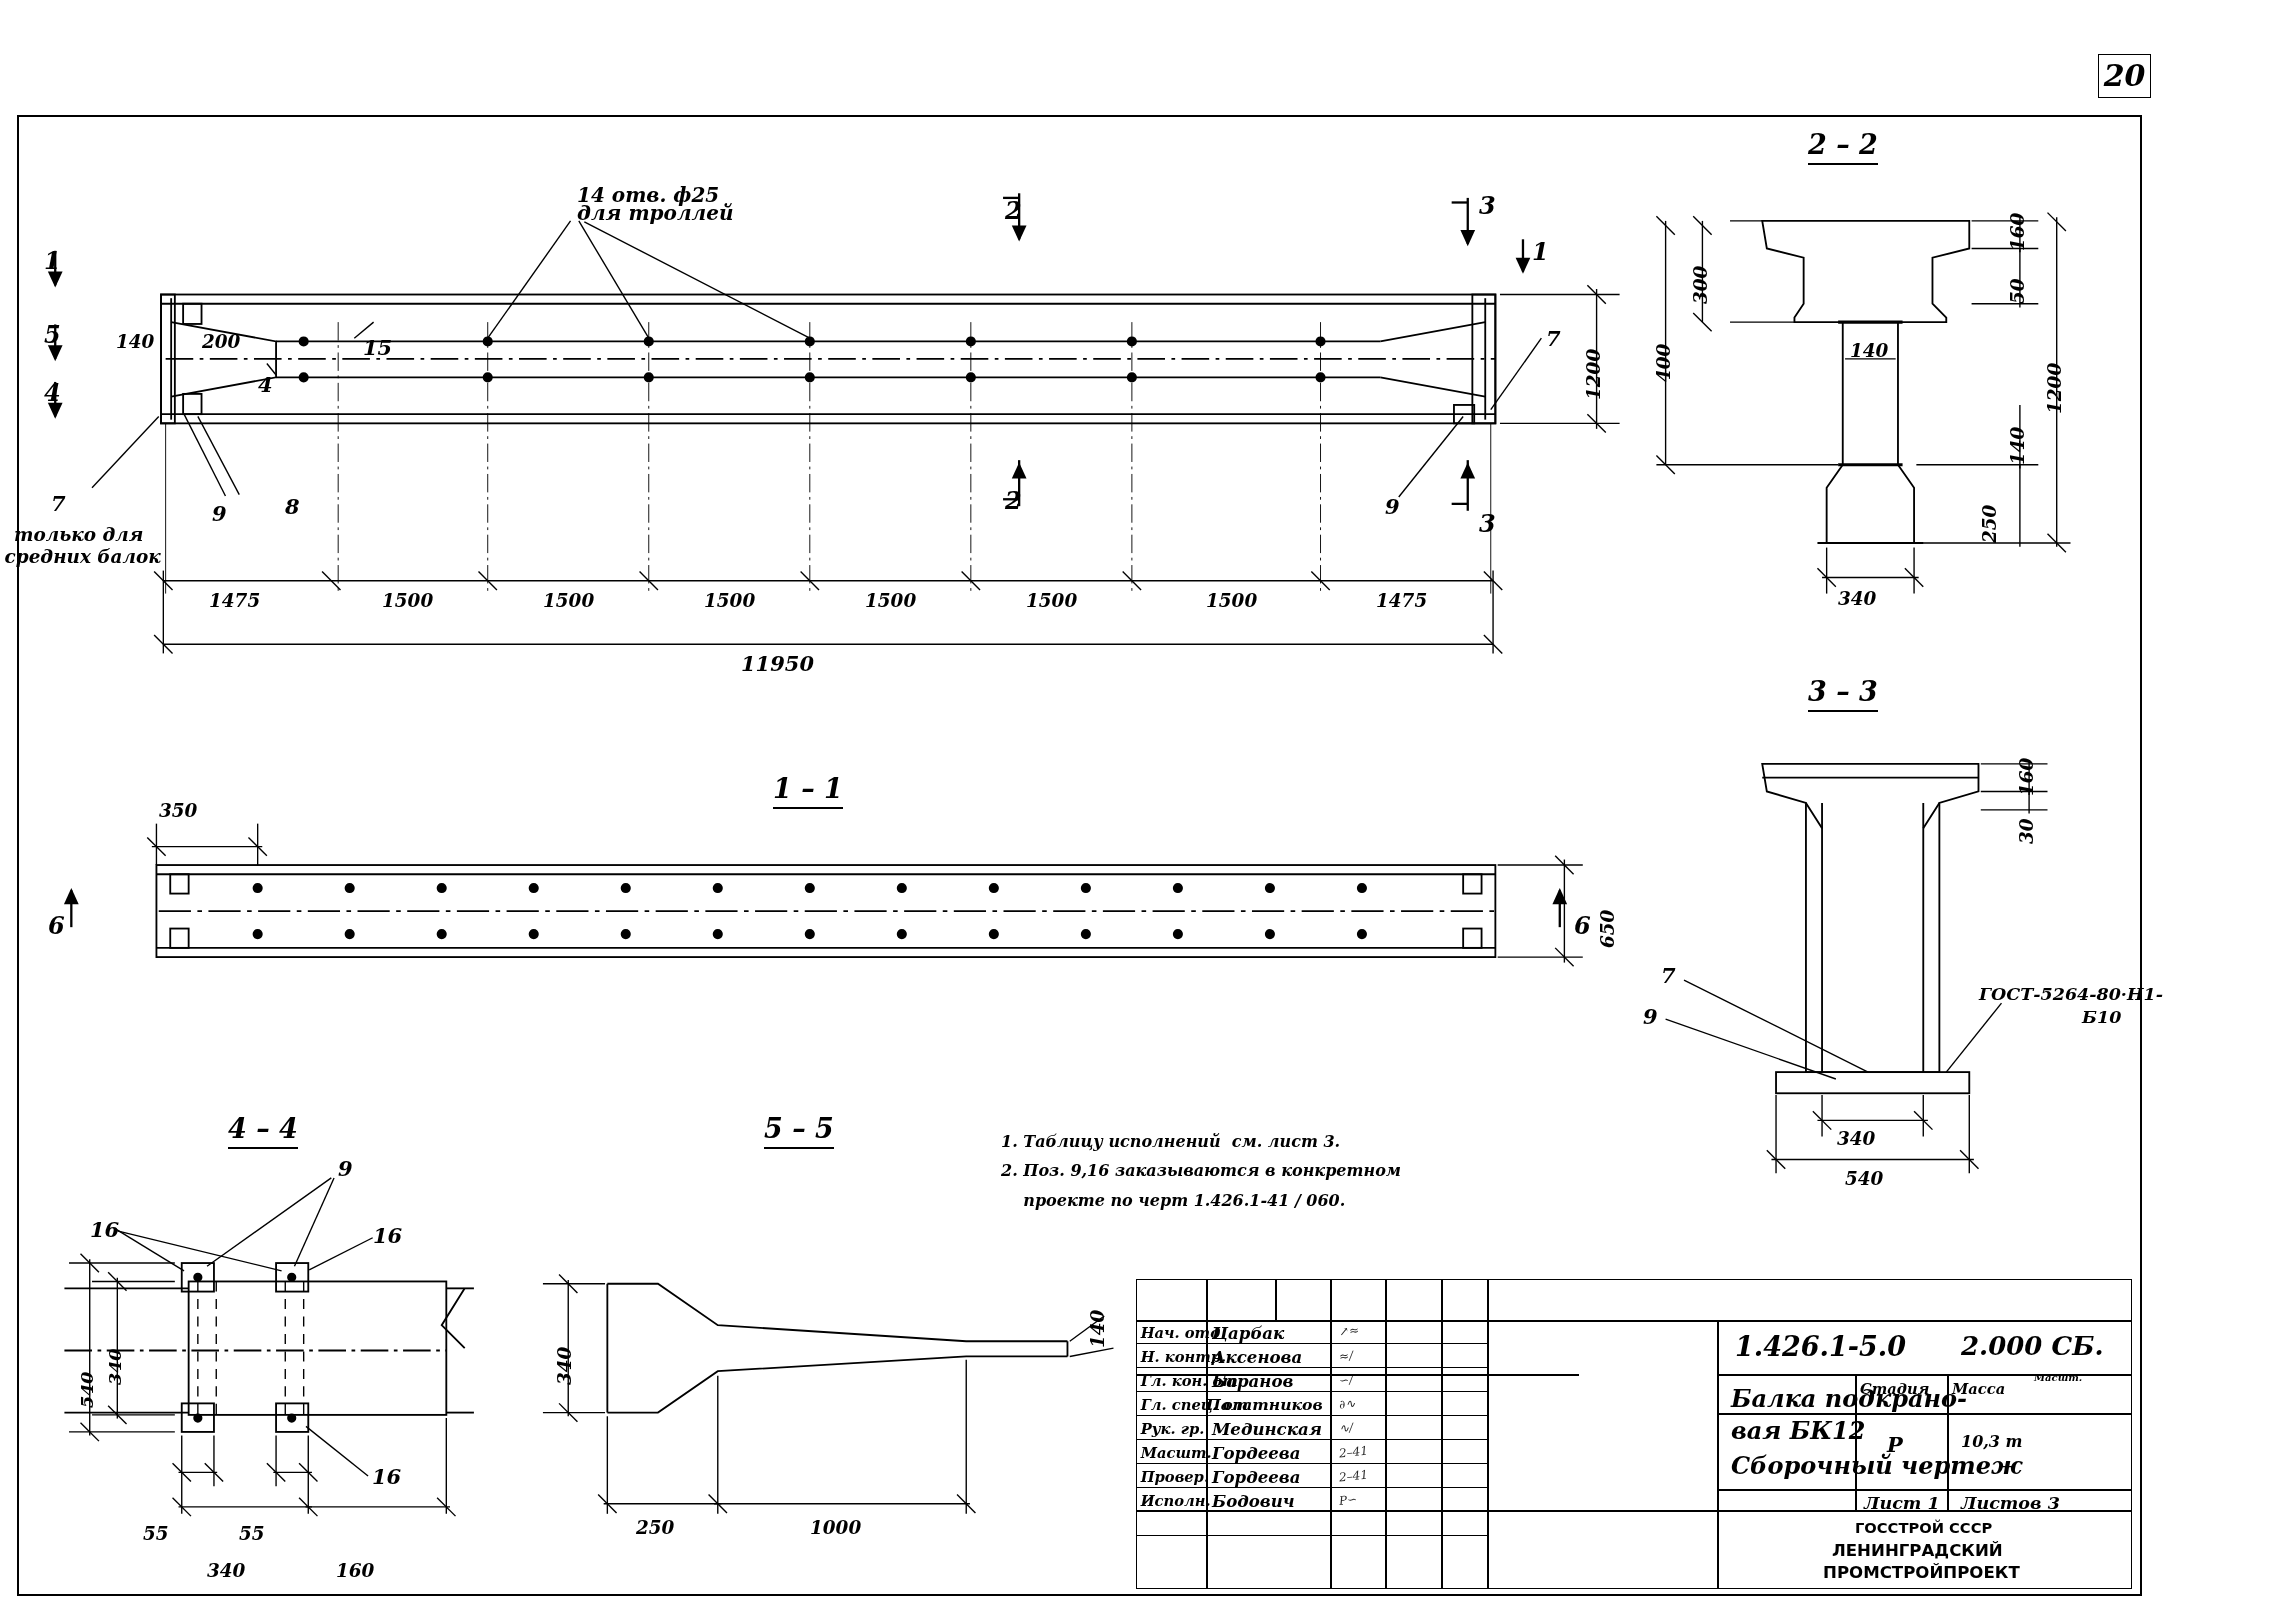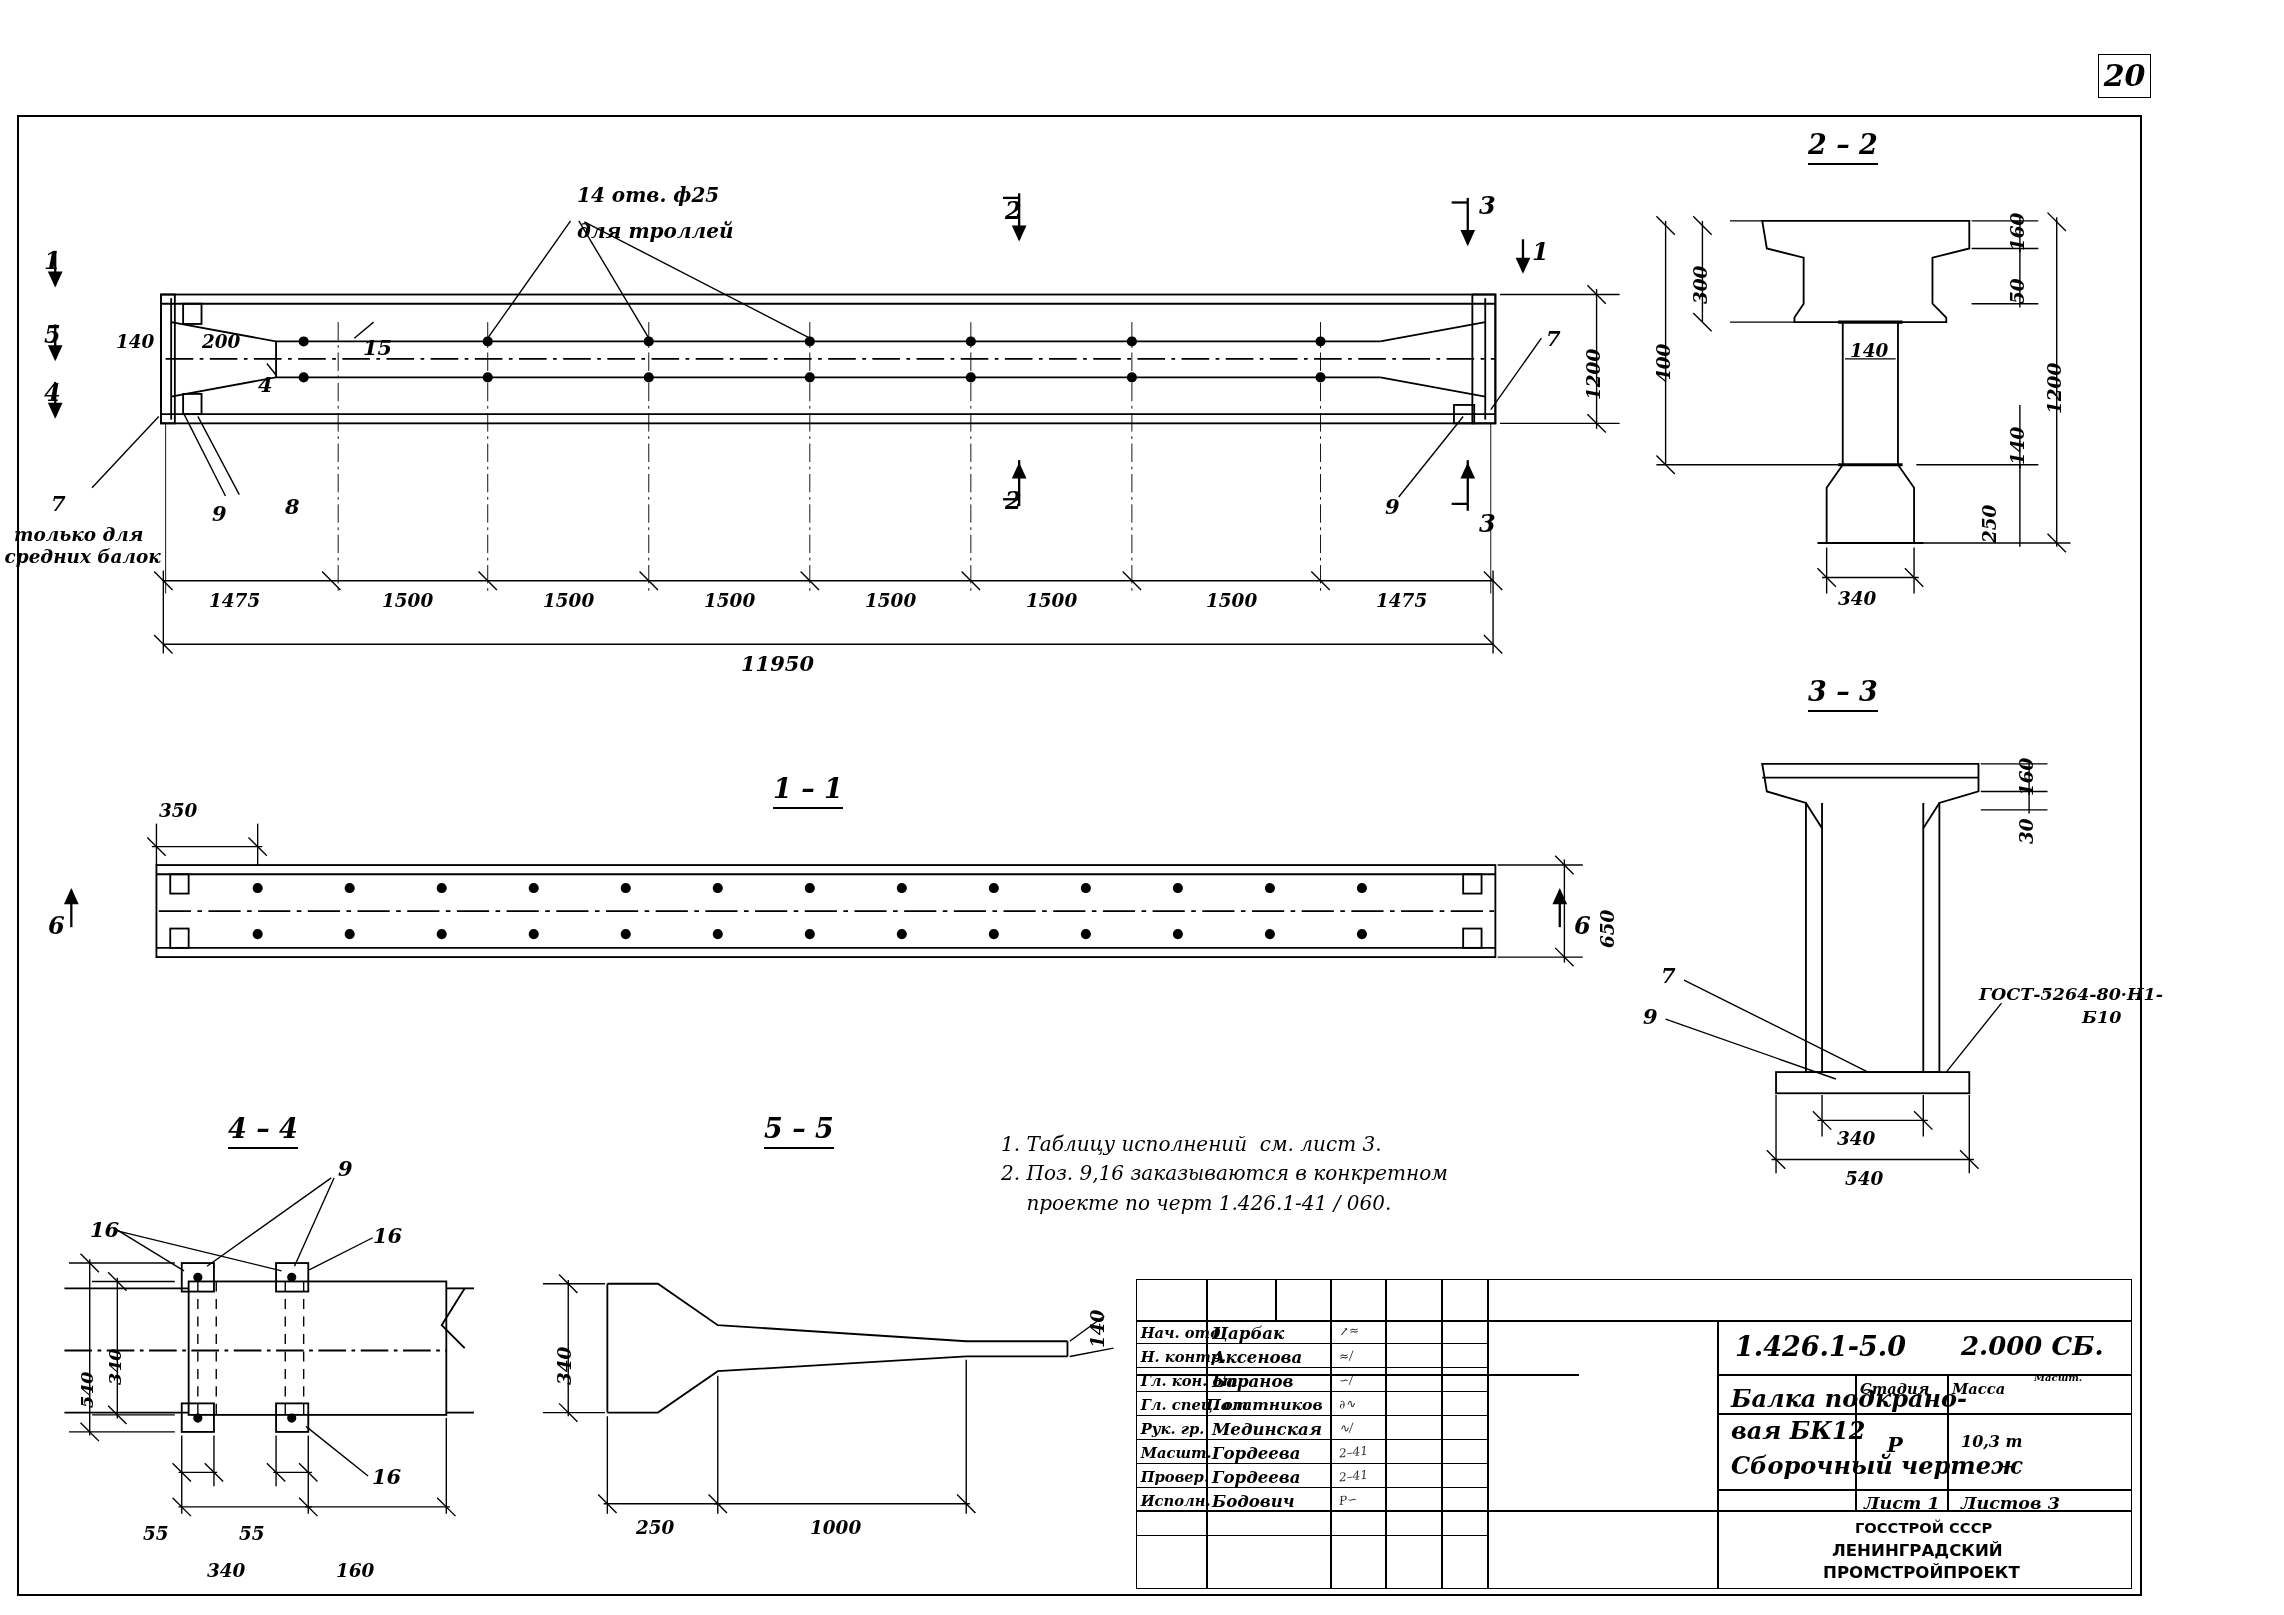--- a/index.html
+++ b/index.html
@@ -7,21 +7,21 @@
   .sheet{position:absolute;left:0;top:0;width:2060px;height:1616px;}
   .frame{position:absolute;left:16.6px;top:115px;width:2121px;height:1477px;border:2.3px solid #000;}
   .pagebox{position:absolute;left:2098px;top:54px;width:51px;height:42px;border:1.8px solid #000;display:flex;align-items:center;justify-content:center;}
   .pagebox span{font-family:"DejaVu Serif",serif;font-style:italic;font-weight:bold;font-size:30px;line-height:1;}
   .lbl{position:absolute;font-family:"DejaVu Serif",serif;font-style:italic;font-weight:bold;white-space:pre;line-height:1.12;}
   .dim{position:absolute;font-family:"DejaVu Serif",serif;font-style:italic;font-weight:bold;font-size:18.4px;white-space:nowrap;}
   .dimv{position:absolute;font-family:"DejaVu Serif",serif;font-style:italic;font-weight:bold;font-size:18.4px;white-space:nowrap;transform-origin:0 0;transform:rotate(-90deg);}
   .sec{position:absolute;font-family:"DejaVu Serif",serif;font-style:italic;font-weight:bold;font-size:27px;white-space:nowrap;}
   .sec::after{content:"";position:absolute;left:0;right:0;bottom:-4.6px;height:1.8px;background:#000;}
   svg{position:absolute;left:0;top:0;overflow:visible;}
-  .note{position:absolute;font-family:"DejaVu Serif",serif;font-style:italic;font-weight:normal;font-size:20px;line-height:1.45;white-space:pre;}
+  .note{position:absolute;font-family:"DejaVu Serif",serif;font-style:italic;font-weight:bold;font-size:16px;line-height:1.45;white-space:pre;}
   
   .tb{position:absolute;left:1136px;top:1279px;width:994px;height:308px;border:1.8px solid #000;}
   .tbl{position:absolute;background:#000;}
   .tbtxt{position:absolute;font-family:"DejaVu Serif",serif;font-style:italic;font-weight:bold;white-space:nowrap;}
   .tbtxt2{position:absolute;font-family:"DejaVu Sans",sans-serif;font-weight:bold;white-space:nowrap;}
   .sig{position:absolute;font-family:"DejaVu Serif",serif;font-style:italic;font-size:12px;color:#000;opacity:.85;white-space:nowrap;transform:rotate(-6deg);}
 </style>
 </head>
 <body>
 
@@ -156,21 +156,21 @@
         <polygon points="3310,595 3294,560 3326,560"></polygon>
         <polygon points="2215,525 2199,490 2231,490"></polygon>
         <polygon points="2215,1005 2199,1040 2231,1040"></polygon>
         <polygon points="3190,535 3174,500 3206,500"></polygon>
         <polygon points="3190,1005 3174,1040 3206,1040"></polygon>
       </g>
     </g>
   </svg>
 
   <div class="lbl" style="left:577px;top:184px;font-size:20px;">14 отв. ф25</div>
-  <div class="lbl" style="left:577px;top:220px;font-size:20px;text-align:right;">для троллей</div>
+  <div class="lbl" style="left:577px;top:202px;font-size:20px;text-align:right;">для троллей</div>
 
   <div class="lbl" style="left:44px;top:248px;font-size:24px;">1</div>
   <div class="lbl" style="left:44px;top:322px;font-size:24px;">5</div>
   <div class="lbl" style="left:44px;top:380px;font-size:24px;">4</div>
   <div class="lbl" style="left:1532px;top:239px;font-size:24px;">1</div>
   <div class="lbl" style="left:1005px;top:198px;font-size:24px;">2</div>
   <div class="lbl" style="left:1005px;top:488px;font-size:24px;">2</div>
   <div class="lbl" style="left:1479px;top:193px;font-size:24px;">3</div>
   <div class="lbl" style="left:1479px;top:511px;font-size:24px;">3</div>
 

